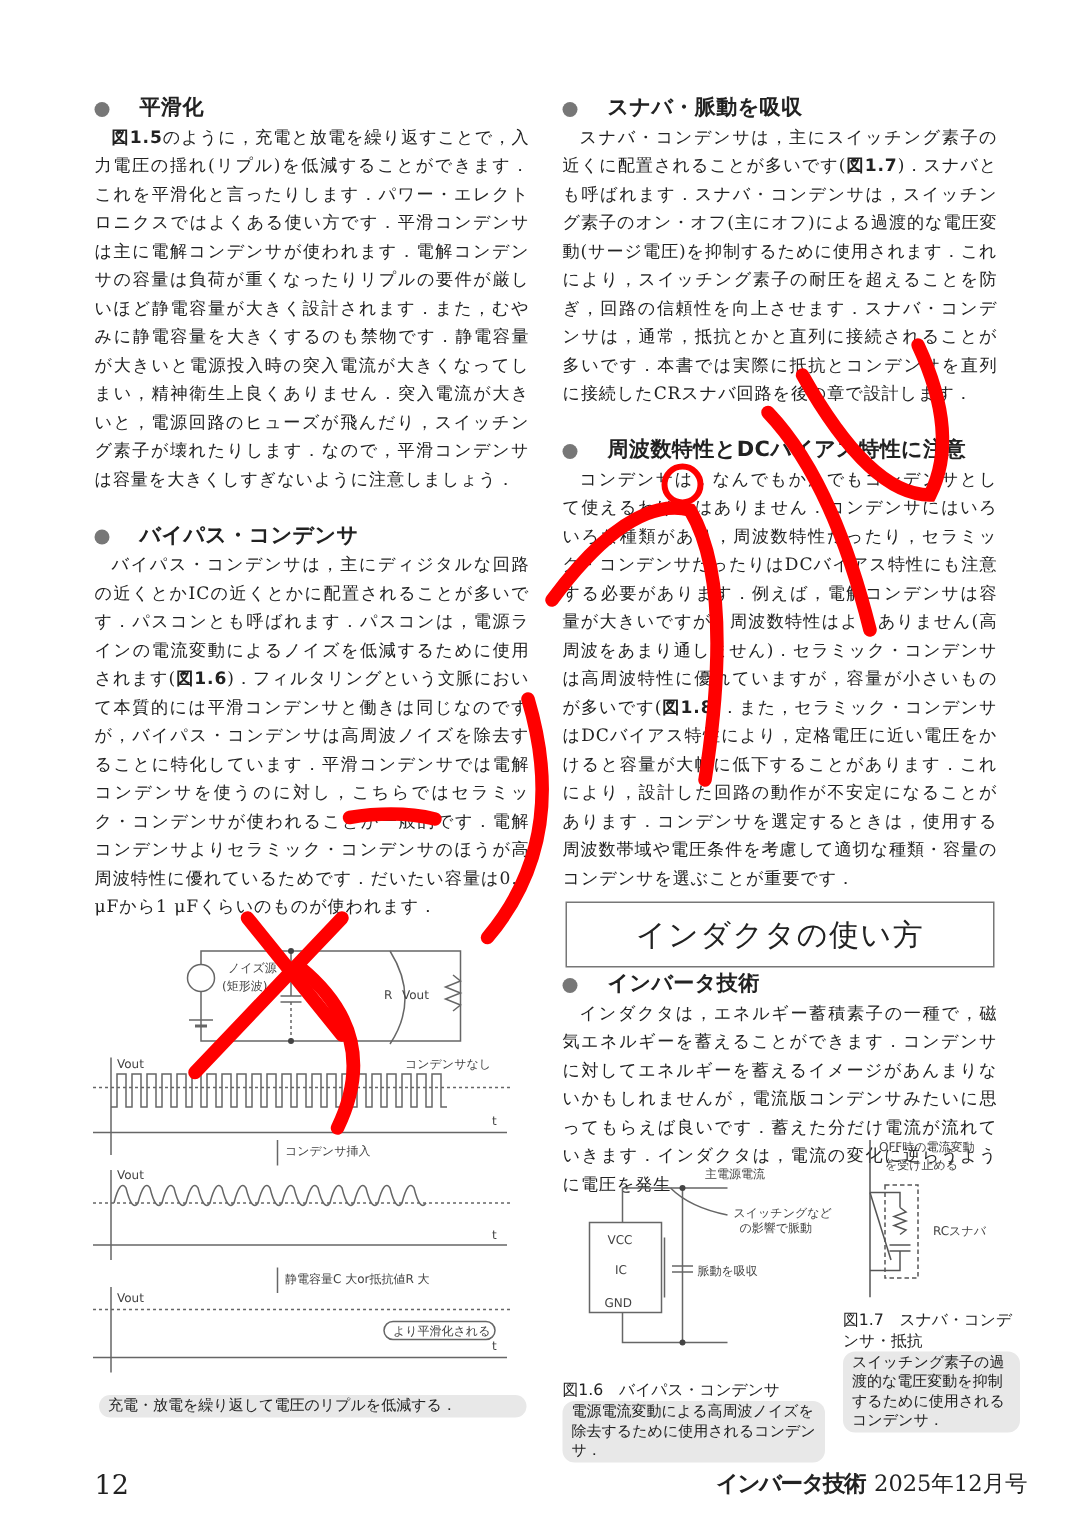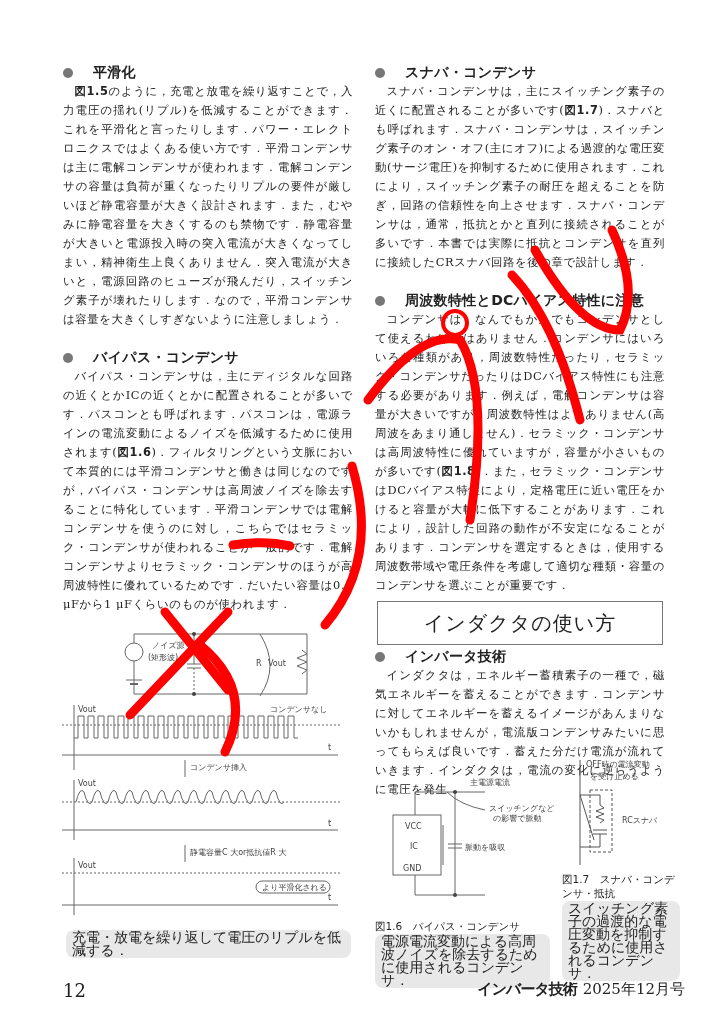--- a/index.html
+++ b/index.html
@@ -9,21 +9,21 @@
   .col-right{left:375px;top:63px;}
   .sec{margin:0;}
   .sec-h{font-family:"DejaVu Sans","Liberation Sans",sans-serif;font-weight:bold;font-size:14px;line-height:19px;display:flex;align-items:center;gap:20px;letter-spacing:0.3px;}
   .bullet{display:inline-block;width:10px;height:10px;border-radius:50%;background:#777;}
   .sec p{margin:0;text-indent:1em;text-align:justify;}
   .ref{font-family:"DejaVu Sans","Liberation Sans",sans-serif;font-weight:bold;}
   .gap{height:19px;}
   .chapter-box{border:1.5px solid #777;height:42px;margin:6px 0 2px 2px;width:284px;display:flex;align-items:center;justify-content:center;font-family:"DejaVu Sans","Liberation Sans",sans-serif;font-size:20px;font-weight:normal;letter-spacing:1px;}
   .fig-area{position:absolute;}
   .cap-title{font-family:"DejaVu Sans","Liberation Sans",sans-serif;font-weight:normal;font-size:10.5px;color:#222;}
-  .cap-desc{font-family:"DejaVu Sans","Liberation Sans",sans-serif;font-size:14px;background:#e8e8e8;border-radius:8px;padding:1px 6px;line-height:13px;color:#222;}
+  .cap-desc{font-family:"DejaVu Sans","Liberation Sans",sans-serif;font-size:10px;background:#e8e8e8;border-radius:8px;padding:1px 6px;line-height:13px;color:#222;}
   .small-lbl{font-family:"DejaVu Sans","Liberation Sans",sans-serif;font-size:8px;fill:#444;}
   .footer-l{position:absolute;left:63px;top:980px;font-size:18px;font-family:"DejaVu Serif","Liberation Serif",serif;}
   .footer-r{position:absolute;right:40px;top:980px;font-size:15px;}
   .footer-r .mag{font-family:"DejaVu Sans","Liberation Sans",sans-serif;font-weight:bold;letter-spacing:-1px;margin-right:6px;}
   .overlay{position:absolute;left:0;top:0;pointer-events:none;}
 </style>
 </head>
 <body>
 
 <div class="col col-left">
@@ -41,21 +41,21 @@
         <span>バイパス・コンデンサ</span>
       </div>
     <p><span>バイパス・コンデンサは，主にディジタルな回路の近くとかICの近くとかに配置されることが多いです．パスコンとも呼ばれます．パスコンは，電源ラインの電流変動によるノイズを低減するために使用されます(</span><span class="ref">図1.6</span><span>)．フィルタリングという文脈において本質的には平滑コンデンサと働きは同じなのですが，バイパス・コンデンサは高周波ノイズを除去することに特化しています．平滑コンデンサでは電解コンデンサを使うのに対し，こちらではセラミック・コンデンサが使われることが一般的です．電解コンデンサよりセラミック・コンデンサのほうが高周波特性に優れているためです．だいたい容量は0.1 μFから1 μFくらいのものが使われます．</span></p>
   </div>
 </div>
 
 <div class="col col-right">
   <div class="sec">
     <div class="sec-h">
         <span class="bullet"></span>
-        <span>スナバ・コンデンサ</span>
+        <span>スナバ・脈動を吸収</span>
       </div>
     <p><span>スナバ・コンデンサは，主にスイッチング素子の近くに配置されることが多いです(</span><span class="ref">図1.7</span><span>)．スナバとも呼ばれます．スナバ・コンデンサは，スイッチング素子のオン・オフ(主にオフ)による過渡的な電圧変動(サージ電圧)を抑制するために使用されます．これにより，スイッチング素子の耐圧を超えることを防ぎ，回路の信頼性を向上させます．スナバ・コンデンサは，通常，抵抗とかと直列に接続されることが多いです．本書では実際に抵抗とコンデンサを直列に接続したCRスナバ回路を後の章で設計します．</span></p>
   </div>
   <div class="gap"></div>
   <div class="sec">
     <div class="sec-h">
         <span class="bullet"></span>
         <span>周波数特性とDCバイアス特性に注意</span>
       </div>
     <p><span>コンデンサは，なんでもかんでもコンデンサとして使えるわけではありません．コンデンサにはいろいろな種類があり，周波数特性だったり，セラミック・コンデンサだったりはDCバイアス特性にも注意する必要があります．例えば，電解コンデンサは容量が大きいですが，周波数特性はよくありません(高周波をあまり通しません)．セラミック・コンデンサは高周波特性に優れていますが，容量が小さいものが多いです(</span><span class="ref">図1.8</span><span>)．また，セラミック・コンデンサはDCバイアス特性により，定格電圧に近い電圧をかけると容量が大幅に低下することがあります．これにより，設計した回路の動作が不安定になることがあります．コンデンサを選定するときは，使用する周波数帯域や電圧条件を考慮して適切な種類・容量のコンデンサを選ぶことが重要です．</span></p>

